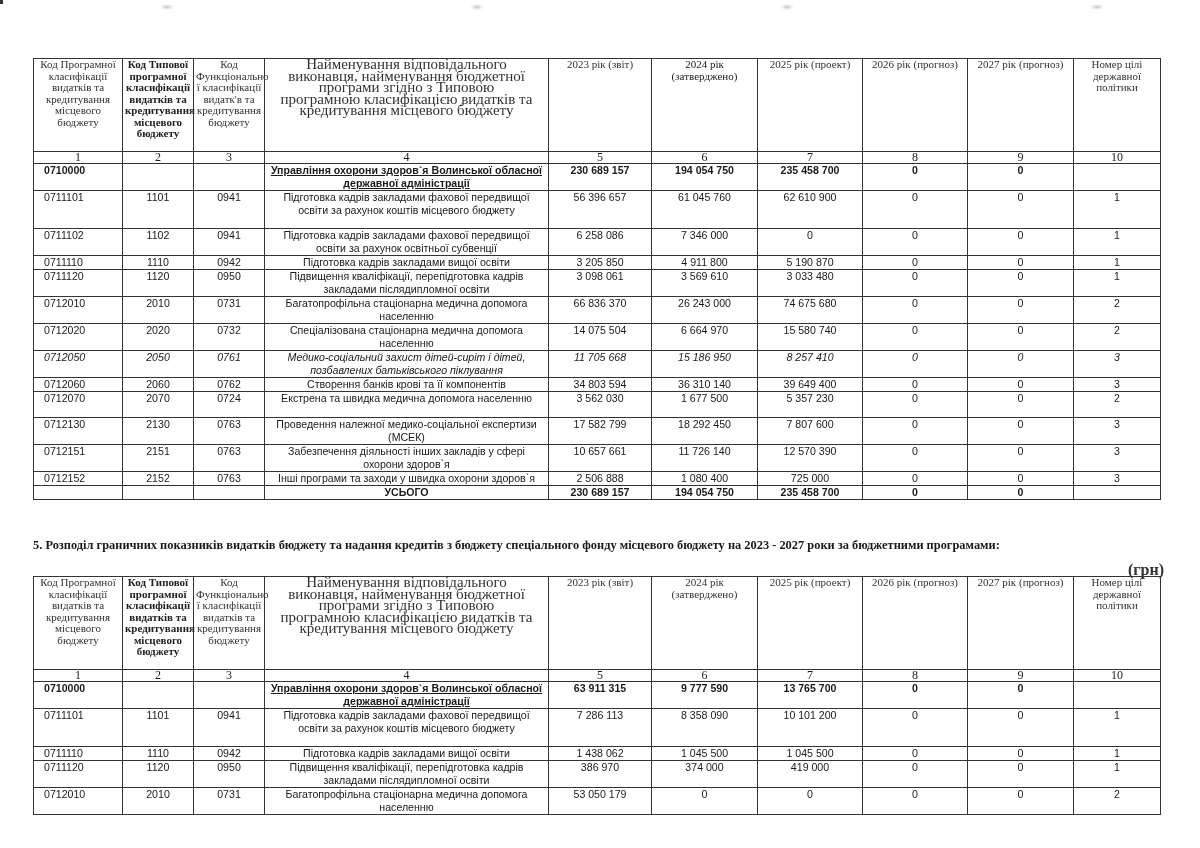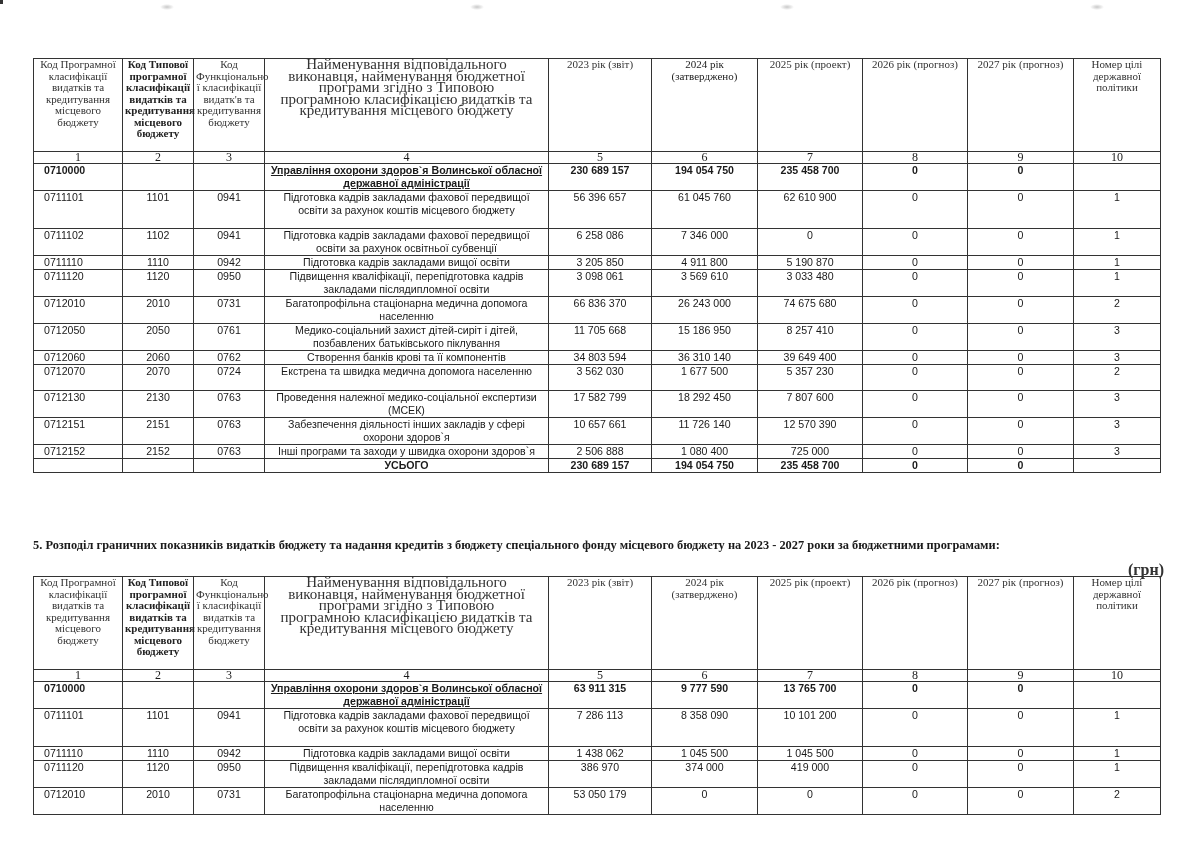--- a/index.html
+++ b/index.html
@@ -137,20 +137,32 @@
         <td>0731</td>
         <td class="name">Багатопрофільна стаціонарна медична допомога населенню</td>
         <td>66 836 370</td>
         <td>26 243 000</td>
         <td>74 675 680</td>
         <td>0</td>
         <td>0</td>
         <td>2</td>
       </tr>
       <tr class="row" style="height: 26px;">
+        <td class="prog">0712020</td>
+        <td>2020</td>
+        <td>0732</td>
+        <td class="name">Спеціалізована стаціонарна медична допомога населенню</td>
+        <td>14 075 504</td>
+        <td>6 664 970</td>
+        <td>15 580 740</td>
+        <td>0</td>
+        <td>0</td>
+        <td>2</td>
+      </tr>
+      <tr class="row" style="height: 26px; font-style: italic;">
         <td class="prog">0712050</td>
         <td>2050</td>
         <td>0761</td>
         <td class="name">Медико-соціальний захист дітей-сиріт і дітей, позбавлених батьківського піклування</td>
         <td>11 705 668</td>
         <td>15 186 950</td>
         <td>8 257 410</td>
         <td>0</td>
         <td>0</td>
         <td>3</td>

